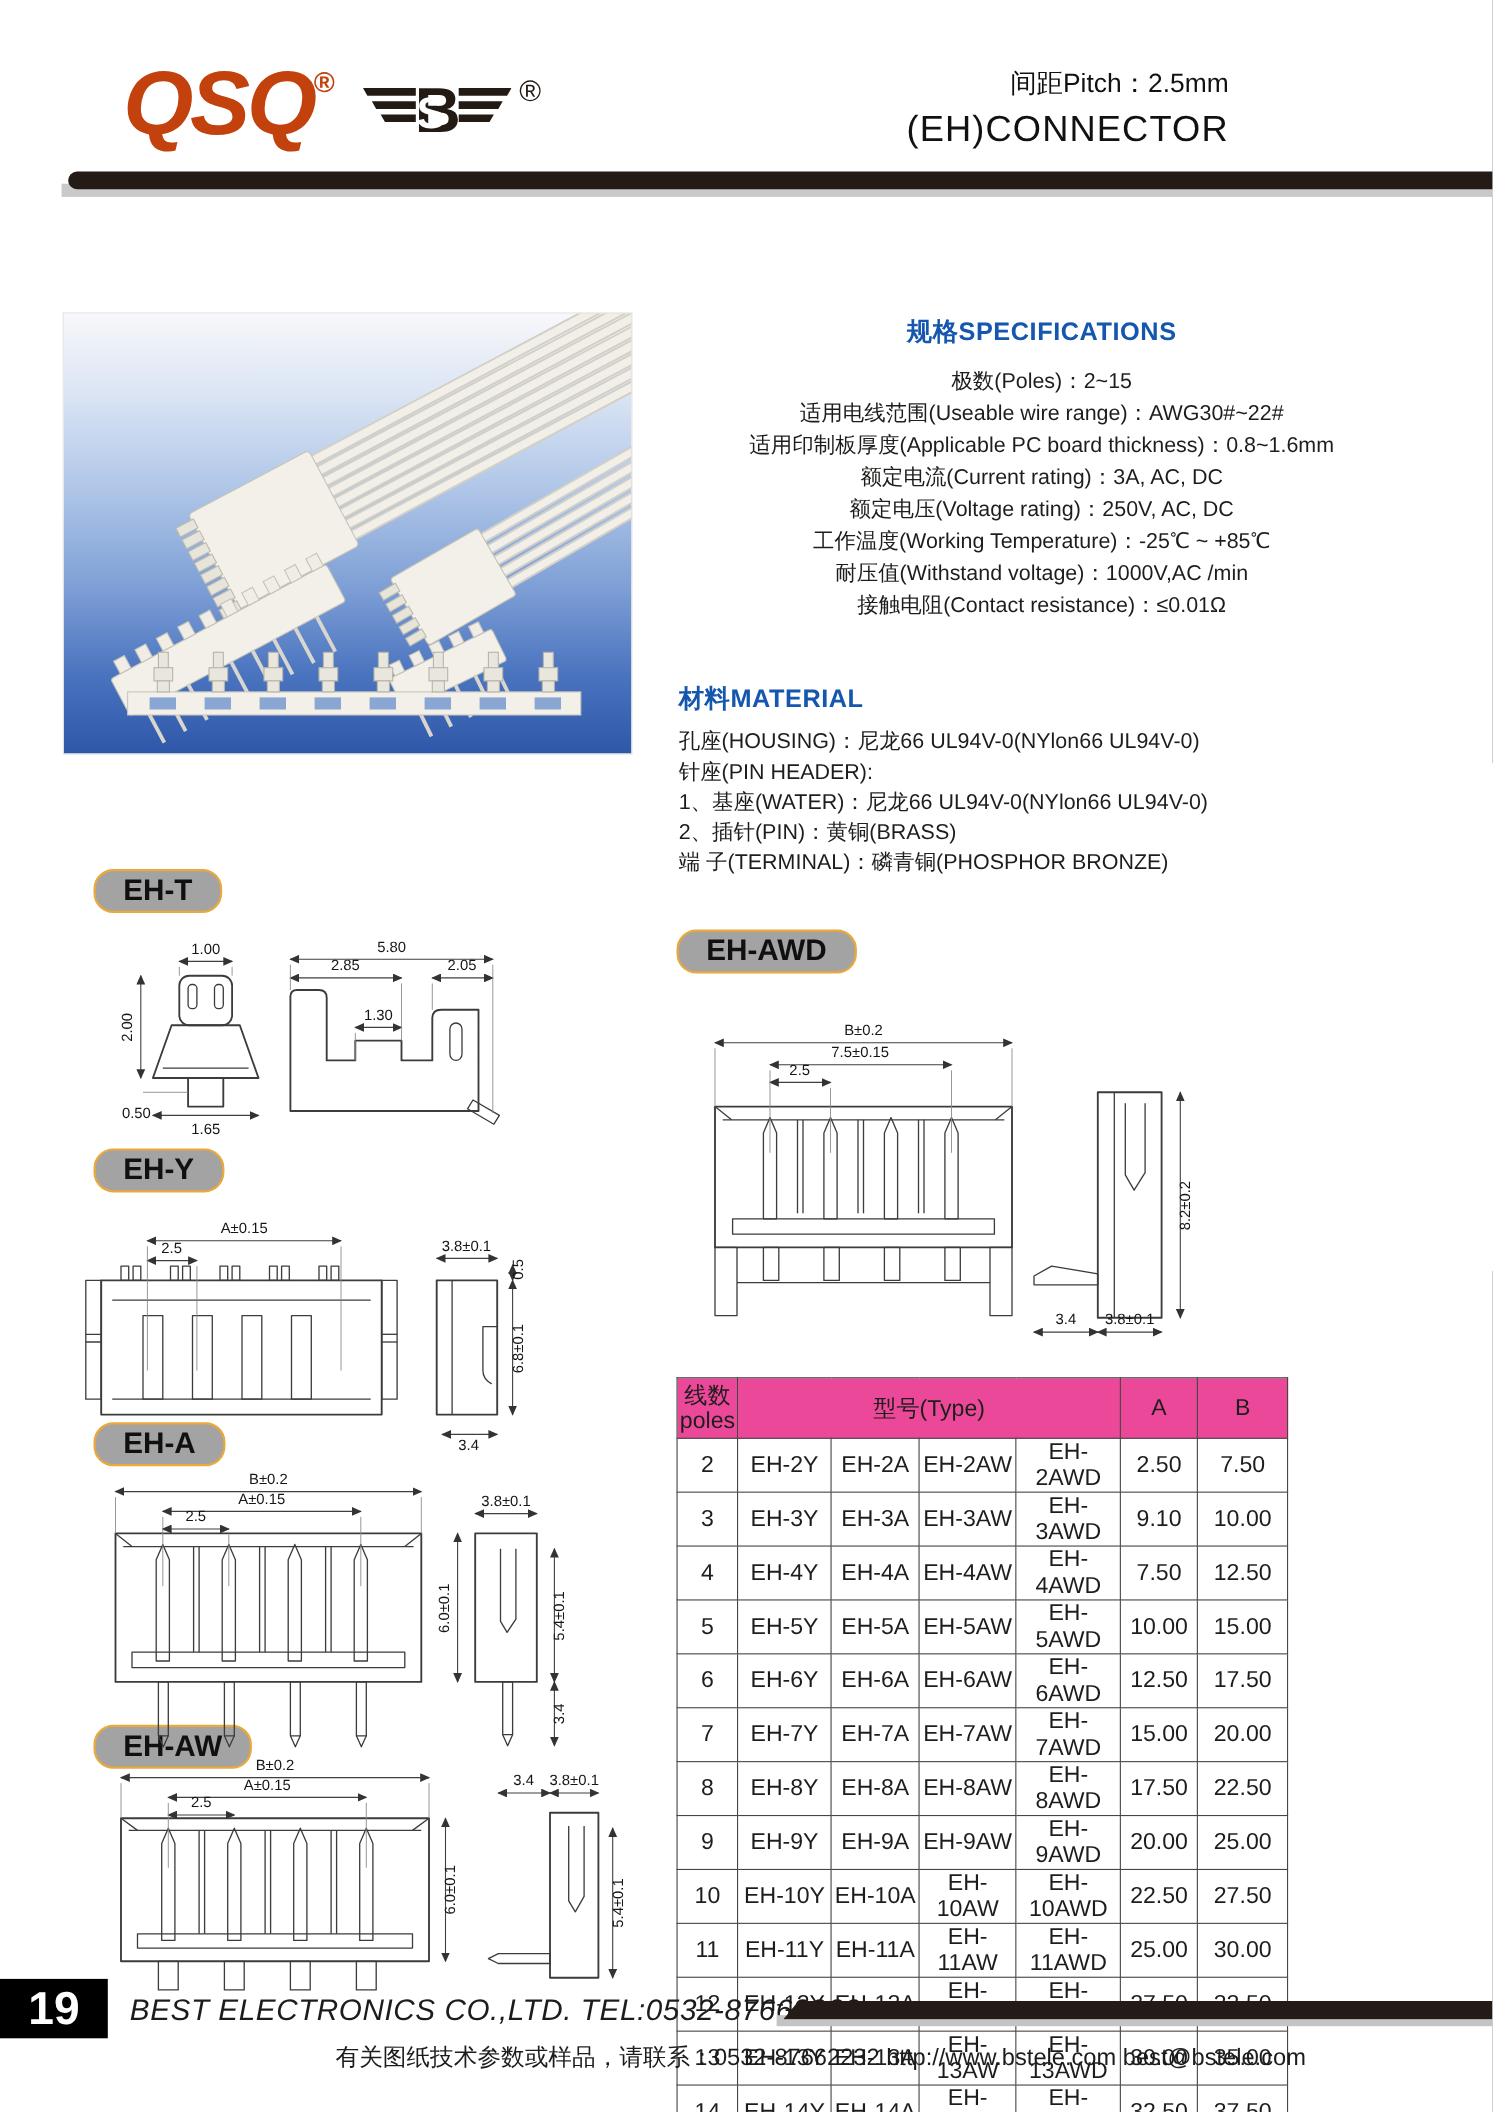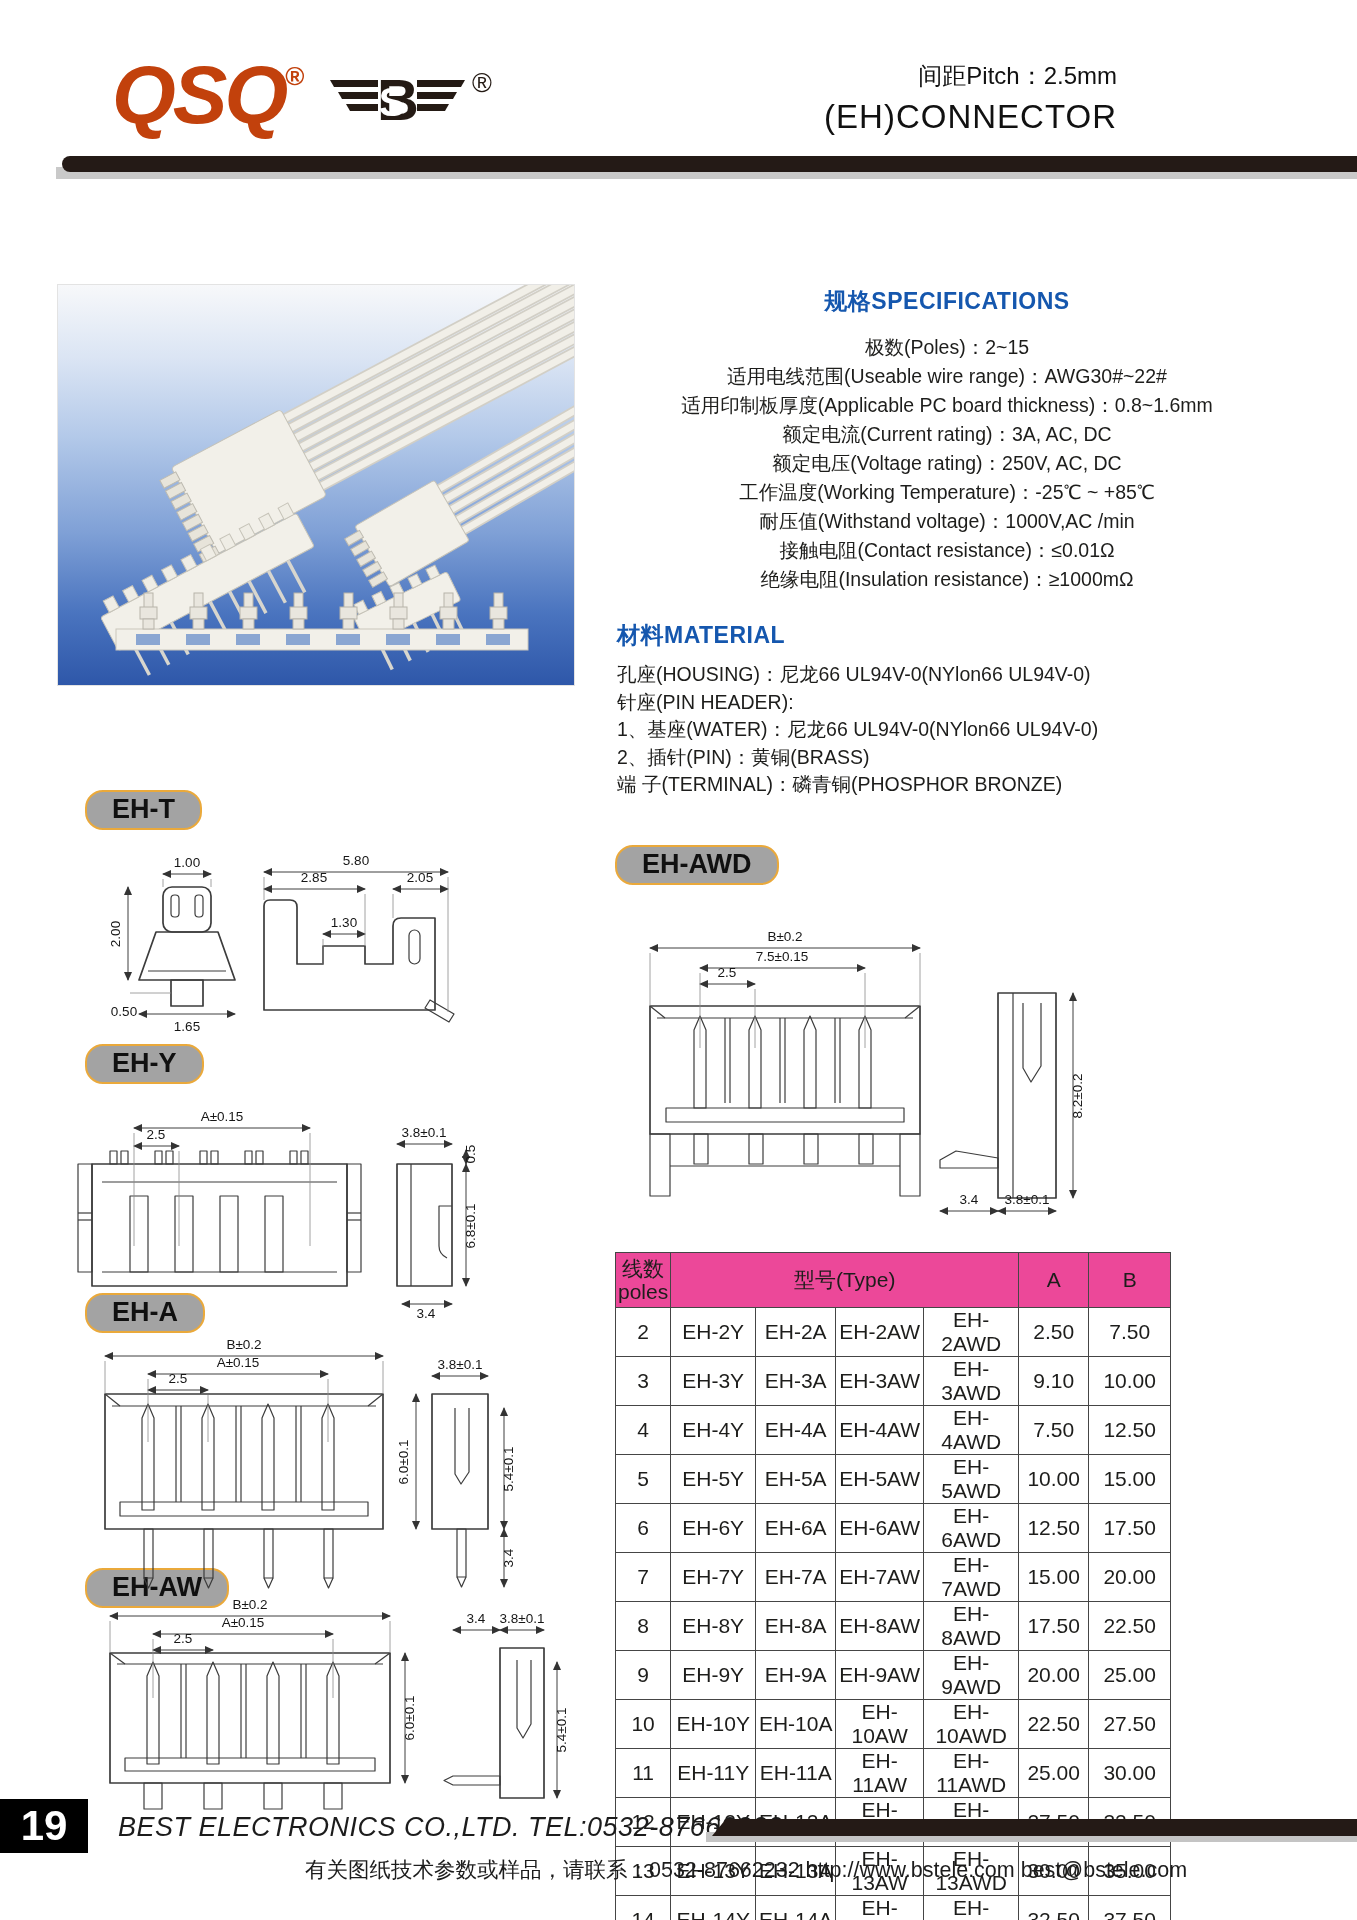--- a/index.html
+++ b/index.html
@@ -47,21 +47,21 @@
   .dlab{font-size:13.5px;fill:#161616;text-anchor:middle;}
 
   
   .spec-table{position:absolute;left:615px;top:1252px;border-collapse:collapse;background:#fff;}
   .spec-table td{border:1.6px solid #454545;text-align:center;vertical-align:middle;
                  font-size:21px;color:#1d1d1b;height:32.5px;padding:0 2px;}
   .spec-table tr.hdr td{background:#ec4899;height:54px;font-size:21px;}
   .poles-hdr{line-height:1.1;font-size:20px;}
 
   
-  .page-num{position:absolute;left:0;top:1799px;width:88px;height:54px;background:#000;
+  .page-num{position:absolute;left:0;top:1799px;width:98px;height:54px;background:#000;
             color:#fff;font-size:42px;font-weight:bold;display:flex;align-items:center;justify-content:center;}
   .company-line{position:absolute;left:118px;top:1812px;font-size:27px;font-style:italic;color:#1c1c1c;
                 letter-spacing:.5px;white-space:nowrap;}
   .ftr-bar-shadow{position:absolute;left:706px;top:1832px;width:651px;height:10px;background:#c4c4c4;}
   .ftr-bar{position:absolute;left:712px;top:1819px;width:645px;height:17px;background:#241a16;
            clip-path:polygon(14px 0,100% 0,100% 100%,0 100%);}
   .contact-line{position:absolute;left:305px;top:1855px;font-size:21.5px;color:#1c1c1c;white-space:nowrap;}
 </style>
 </head>
 <body>
@@ -273,21 +273,20 @@
     <div class="lines">
 
         <div class="spec-line">极数(Poles)：2~15</div>
         <div class="spec-line">适用电线范围(Useable wire range)：AWG30#~22#</div>
         <div class="spec-line">适用印制板厚度(Applicable PC board thickness)：0.8~1.6mm</div>
         <div class="spec-line">额定电流(Current rating)：3A, AC, DC</div>
         <div class="spec-line">额定电压(Voltage rating)：250V, AC, DC</div>
         <div class="spec-line">工作温度(Working Temperature)：-25℃ ~ +85℃</div>
         <div class="spec-line">耐压值(Withstand voltage)：1000V,AC /min</div>
         <div class="spec-line">接触电阻(Contact resistance)：≤0.01Ω</div>
-        <div class="spec-line">绝缘电阻(Insulation resistance)：≥1000mΩ</div>
       </div>
   </div>
 
   <div class="material">
     <div class="blue-head">材料MATERIAL</div>
     <div class="lines">
 
     <div class="mat-line">孔座(HOUSING)：尼龙66 UL94V-0(NYlon66 UL94V-0)</div>
         <div class="mat-line">针座(PIN HEADER):</div>
         <div class="mat-line">1、基座(WATER)：尼龙66 UL94V-0(NYlon66 UL94V-0)</div>

